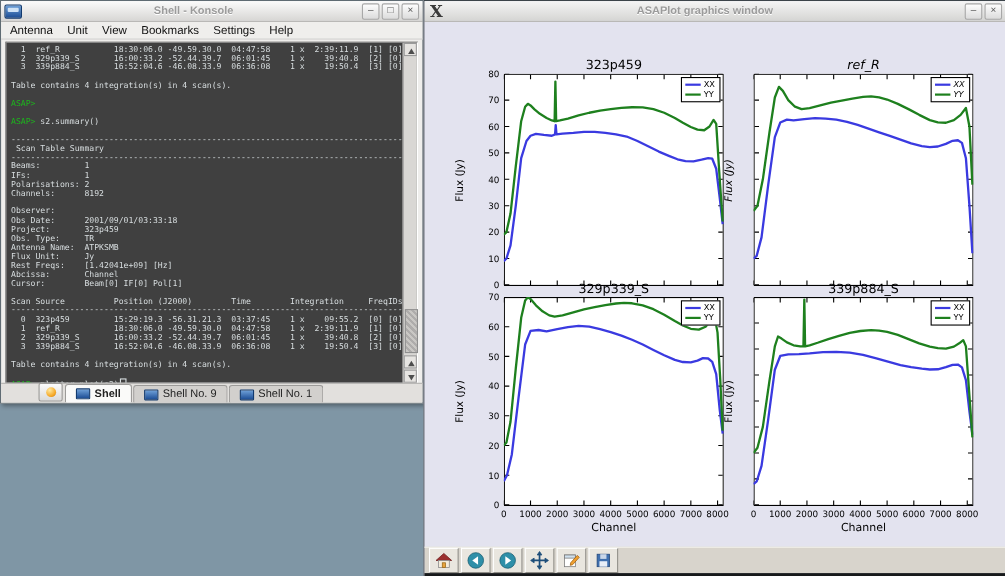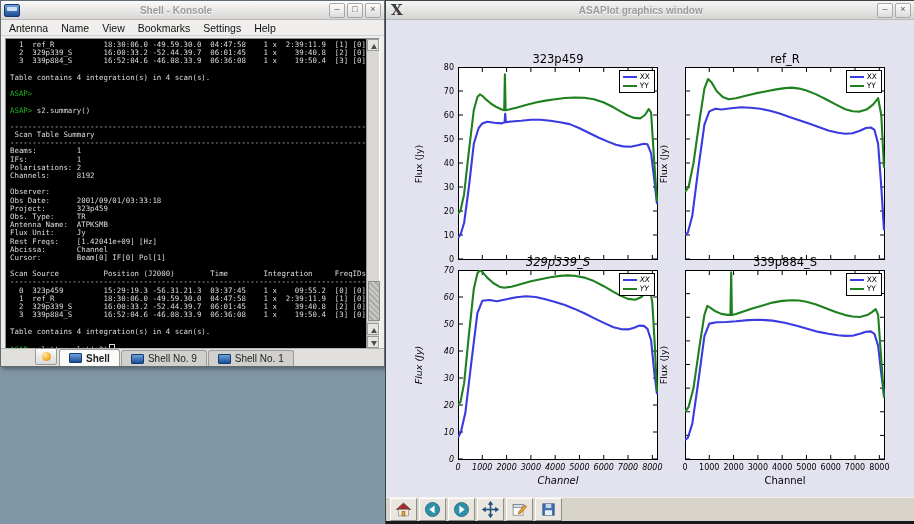--- a/index.html
+++ b/index.html
@@ -22,21 +22,21 @@
   #konsole{left:0;top:0;width:383px;height:365px;}
   .konsole-icon{width:14px;height:11px;background:linear-gradient(#6ea0d8,#1d4e96);
           border:1px solid #123a6e;border-radius:2px;margin-right:3px;position:relative;}
   .konsole-icon:after{content:"";position:absolute;left:2px;top:2px;right:2px;height:4px;
           background:#cfe2f5;border-radius:1px;}
   .menubar{height:15px;display:flex;align-items:center;gap:13px;padding:0 8px;
            font-size:10.5px;color:#111;background:#efeeec;border-bottom:1px solid #d2d1cf;}
   .menubar span{cursor:default;}
   .termframe{position:absolute;left:4px;top:37px;right:4px;bottom:17px;
              border:1px solid #8d8d8d;border-right-color:#fff;border-bottom-color:#fff;
-             background:#000000;display:flex;}
+             background:#404040;display:flex;}
   #terminal-text{flex:1;margin:0;padding:2px 0 0 4px;overflow:hidden;
        font-family:"DejaVu Sans Mono","Liberation Mono",monospace;
        font-size:7.4px;line-height:8.2px;color:#d8dee0;white-space:pre;}
   .tline{height:8.2px;}
   .prompt{color:#1db41d;}
   .cursor{display:inline-block;width:4.4px;height:7px;border:1px solid #d8dee0;
           vertical-align:-1px;margin-left:1px;}
   
   .vscroll{width:12px;background:#d9d7d4;border-left:1px solid #9a9a9a;
            position:relative;}
@@ -101,21 +101,21 @@
     <span class="konsole-icon"></span>
     <span class="title">Shell - Konsole</span>
     <span class="winbtns">
         <span class="winbtn">–</span>
         <span class="winbtn">□</span>
         <span class="winbtn">×</span>
       </span>
   </div>
   <div class="menubar">
       <span>Antenna</span>
-      <span>Name</span>
+      <span>Unit</span>
       <span>View</span>
       <span>Bookmarks</span>
       <span>Settings</span>
       <span>Help</span>
     </div>
   <div class="termframe">
     <pre id="terminal-text"><div class="tline">  1  ref_R           18:30:06.0 -49.59.30.0  04:47:58    1 x  2:39:11.9  [1] [0]</div><div class="tline">  2  329p339_S       16:00:33.2 -52.44.39.7  06:01:45    1 x    39:40.8  [2] [0]</div><div class="tline">  3  339p884_S       16:52:04.6 -46.08.33.9  06:36:08    1 x    19:50.4  [3] [0]</div><div class="tline"> </div><div class="tline">Table contains 4 integration(s) in 4 scan(s).</div><div class="tline"> </div><div class="tline"><span class="prompt">ASAP&gt;</span> </div><div class="tline"> </div><div class="tline"><span class="prompt">ASAP&gt;</span> s2.summary()</div><div class="tline"> </div><div class="tline">--------------------------------------------------------------------------------</div><div class="tline"> Scan Table Summary</div><div class="tline">--------------------------------------------------------------------------------</div><div class="tline">Beams:         1</div><div class="tline">IFs:           1</div><div class="tline">Polarisations: 2</div><div class="tline">Channels:      8192</div><div class="tline"> </div><div class="tline">Observer:      </div><div class="tline">Obs Date:      2001/09/01/03:33:18</div><div class="tline">Project:       323p459</div><div class="tline">Obs. Type:     TR</div><div class="tline">Antenna Name:  ATPKSMB</div><div class="tline">Flux Unit:     Jy</div><div class="tline">Rest Freqs:    [1.42041e+09] [Hz]</div><div class="tline">Abcissa:       Channel</div><div class="tline">Cursor:        Beam[0] IF[0] Pol[1]</div><div class="tline"> </div><div class="tline">Scan Source          Position (J2000)        Time        Integration     FreqIDs</div><div class="tline">--------------------------------------------------------------------------------</div><div class="tline">  0  323p459         15:29:19.3 -56.31.21.3  03:37:45    1 x    09:55.2  [0] [0]</div><div class="tline">  1  ref_R           18:30:06.0 -49.59.30.0  04:47:58    1 x  2:39:11.9  [1] [0]</div><div class="tline">  2  329p339_S       16:00:33.2 -52.44.39.7  06:01:45    1 x    39:40.8  [2] [0]</div><div class="tline">  3  339p884_S       16:52:04.6 -46.08.33.9  06:36:08    1 x    19:50.4  [3] [0]</div><div class="tline"> </div><div class="tline">Table contains 4 integration(s) in 4 scan(s).</div><div class="tline"> </div><div class="tline"><span class="prompt">ASAP&gt;</span> plotter.plot(s2)<span class="cursor"></span></div></pre>
     <div class="vscroll">
       <div class="sbtn sb-up" style="top:0"></div>
       <div class="sthumb"></div>
@@ -197,21 +197,21 @@
         </svg><div class="sp-title">323p459</div><span class="ytl" style="left: -4px; top: 187.5px;">0</span><span class="ytl" style="left: -4px; top: 163.5px;">10</span><span class="ytl" style="left: -4px; top: 139.5px;">20</span><span class="ytl" style="left: -4px; top: 115.5px;">30</span><span class="ytl" style="left: -4px; top: 91.5px;">40</span><span class="ytl" style="left: -4px; top: 67.5px;">50</span><span class="ytl" style="left: -4px; top: 43.5px;">60</span><span class="ytl" style="left: -4px; top: 19.5px;">70</span><span class="ytl" style="left: -4px; top: -4.5px;">80</span><div class="ylab" style="left: -40px; top: 96.5px; transform: translate(-50%, -50%) rotate(-90deg);">Flux (Jy)</div><div class="legend">
           <div class="li">
             <span class="sw" style="background: rgb(58, 58, 224);"></span>
             <span>XX</span>
           </div>
           <div class="li">
             <span class="sw" style="background: rgb(30, 128, 30);"></span>
             <span>YY</span>
           </div>
         </div></div>
-    <div class="subplot" style="left:299px;top:47px;width:200px;height:193px;"><svg width="200" height="193">
+    <div class="subplot" style="left:299px;top:47px;width:200px;height:193px;font-style:italic;"><svg width="200" height="193">
           <rect x="0.5" y="0.5" width="199" height="192" fill="#ffffff" stroke="#000000"></rect>
           <line x1="0" y1="192" x2="0" y2="188" stroke="#000"></line>
           <line x1="0" y1="1" x2="0" y2="5" stroke="#000"></line>
           <line x1="24.2919921875" y1="192" x2="24.2919921875" y2="188" stroke="#000"></line>
           <line x1="24.2919921875" y1="1" x2="24.2919921875" y2="5" stroke="#000"></line>
           <line x1="48.583984375" y1="192" x2="48.583984375" y2="188" stroke="#000"></line>
           <line x1="48.583984375" y1="1" x2="48.583984375" y2="5" stroke="#000"></line>
           <line x1="72.8759765625" y1="192" x2="72.8759765625" y2="188" stroke="#000"></line>
           <line x1="72.8759765625" y1="1" x2="72.8759765625" y2="5" stroke="#000"></line>
           <line x1="97.16796875" y1="192" x2="97.16796875" y2="188" stroke="#000"></line>
@@ -247,21 +247,21 @@
         </svg><div class="sp-title">ref_R</div><div class="ylab" style="left: -22px; top: 96.5px; transform: translate(-50%, -50%) rotate(-90deg);">Flux (Jy)</div><div class="legend">
           <div class="li">
             <span class="sw" style="background: rgb(58, 58, 224);"></span>
             <span>XX</span>
           </div>
           <div class="li">
             <span class="sw" style="background: rgb(30, 128, 30);"></span>
             <span>YY</span>
           </div>
         </div></div>
-    <div class="subplot" style="left:72px;top:250px;width:200px;height:190px;font-style:italic;"><svg width="200" height="190">
+    <div class="subplot" style="left:72px;top:250px;width:200px;height:190px;"><svg width="200" height="190">
           <rect x="0.5" y="0.5" width="199" height="189" fill="#ffffff" stroke="#000000"></rect>
           <line x1="0" y1="189" x2="0" y2="185" stroke="#000"></line>
           <line x1="0" y1="1" x2="0" y2="5" stroke="#000"></line>
           <line x1="24.2919921875" y1="189" x2="24.2919921875" y2="185" stroke="#000"></line>
           <line x1="24.2919921875" y1="1" x2="24.2919921875" y2="5" stroke="#000"></line>
           <line x1="48.583984375" y1="189" x2="48.583984375" y2="185" stroke="#000"></line>
           <line x1="48.583984375" y1="1" x2="48.583984375" y2="5" stroke="#000"></line>
           <line x1="72.8759765625" y1="189" x2="72.8759765625" y2="185" stroke="#000"></line>
           <line x1="72.8759765625" y1="1" x2="72.8759765625" y2="5" stroke="#000"></line>
           <line x1="97.16796875" y1="189" x2="97.16796875" y2="185" stroke="#000"></line>

